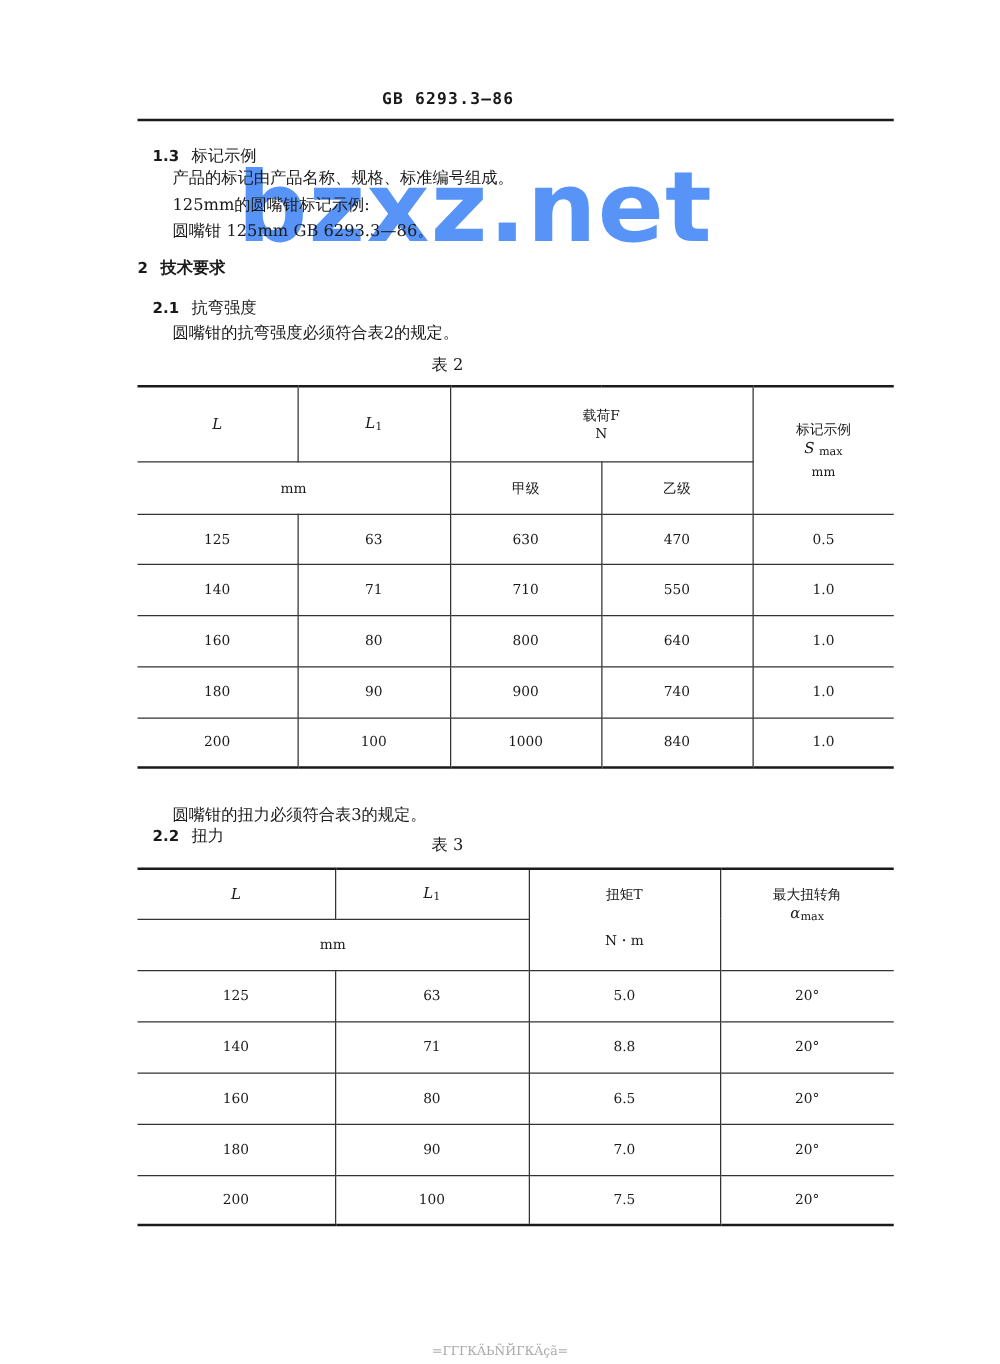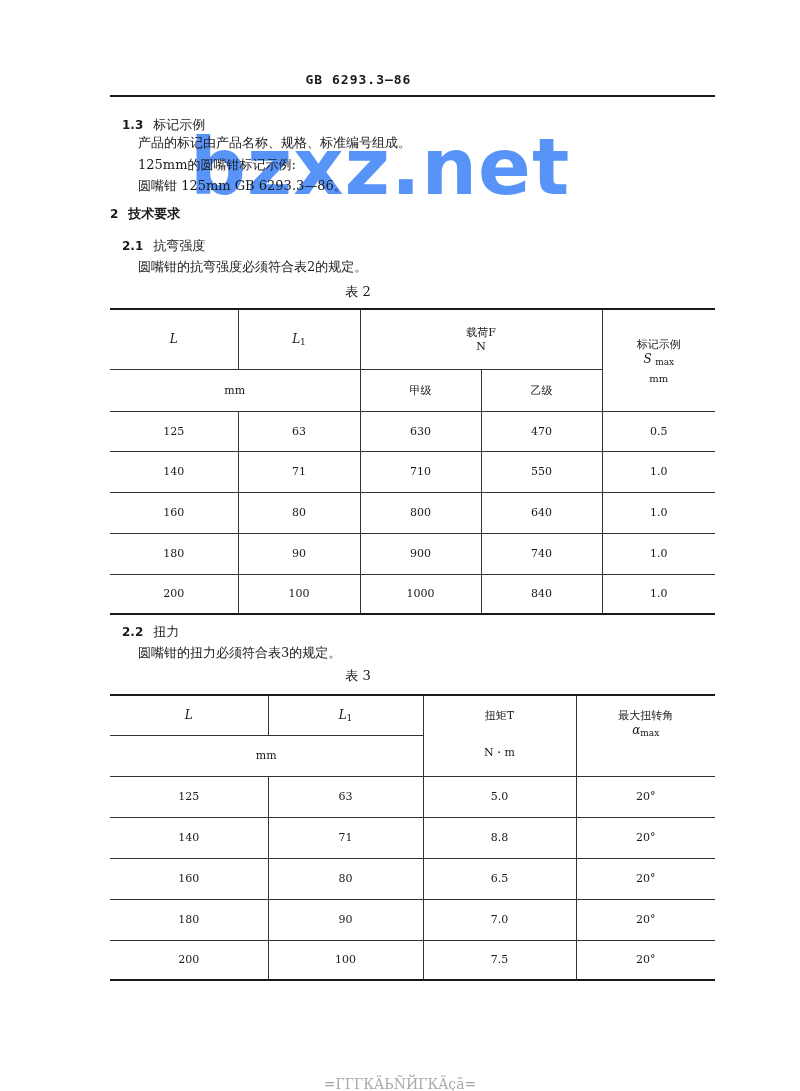--- a/index.html
+++ b/index.html
@@ -18,21 +18,21 @@
     .bold { font-weight: bold; }
     .caption { left: 0; width: 716px; text-align: center; font-size: 13px; }
     table.spec { position: absolute; border-collapse: collapse; table-layout: fixed; font-size: 11px; }
     table.spec td { border: 1px solid #333; text-align: center; vertical-align: middle; padding: 0; }
     table.spec tr:first-child td { border-top: 2px solid #1a1a1a; }
     table.spec tr:last-child td { border-bottom: 2px solid #1a1a1a; }
     table.spec td:first-child { border-left: none; }
     table.spec td:last-child { border-right: none; }
     .it { font-style: italic; font-size: 12px; }
     .sub { font-size: 9px; vertical-align: -2px; }
-    .footer { left: 0; width: 800px; top: 1076px; text-align: center; font-size: 14px; color: #aaaaaa; }
+    .footer { left: 0; width: 800px; top: 1076px; text-align: center; font-size: 10px; color: #aaaaaa; }
   </style>
 </head>
 <body>
 
 <div class="abs header-title">GB 6293.3—86</div>
 <div class="abs header-rule"></div>
 
 <div class="abs watermark">bzxz.net</div>
 
 <div class="abs text" style="left:122px; top:116px;">
@@ -110,21 +110,21 @@
   <tr style="height:40px;">
     <td>200</td>
         <td>100</td>
         <td>1000</td>
         <td>840</td>
         <td>1.0</td>
   </tr>
 </tbody>
   </table>
 
-<div class="abs text" style="left:122px; top:623px;">
+<div class="abs text" style="left:122px; top:660px;">
   <span class="secnum">2.2</span><span>扭力</span>
 </div>
 <div class="abs text" style="left:138px; top:644px;">圆嘴钳的扭力必须符合表3的规定。</div>
 <div class="abs caption" style="top:667px;">表 3</div>
 
 <table class="spec" style="left:110px; top:694px; width:605px;">
   <colgroup>
     <col style="width:158px">
       <col style="width:155px">
       <col style="width:153px">

